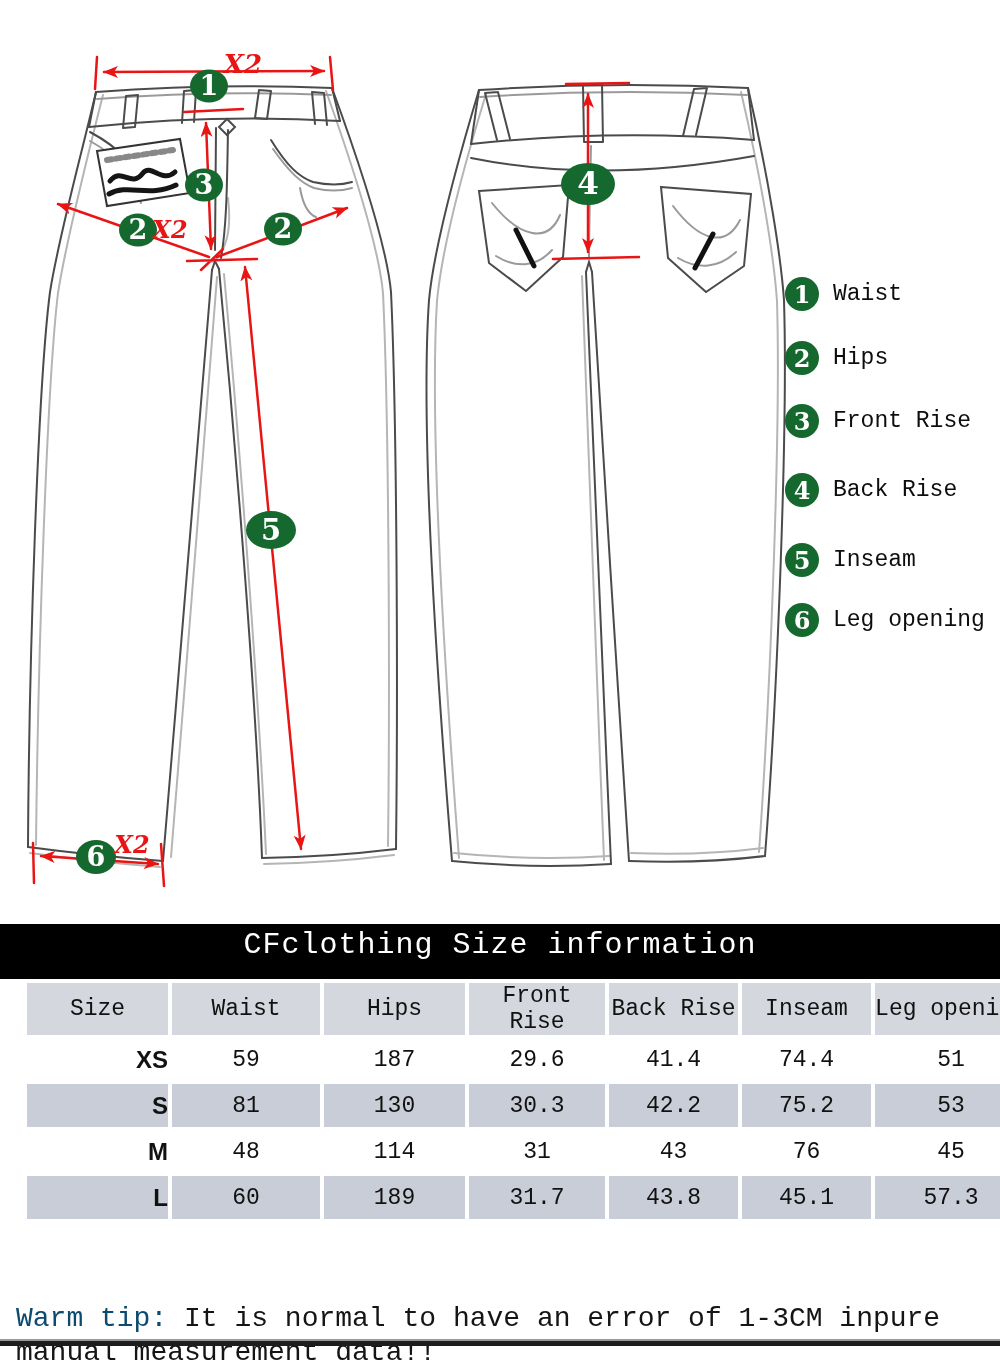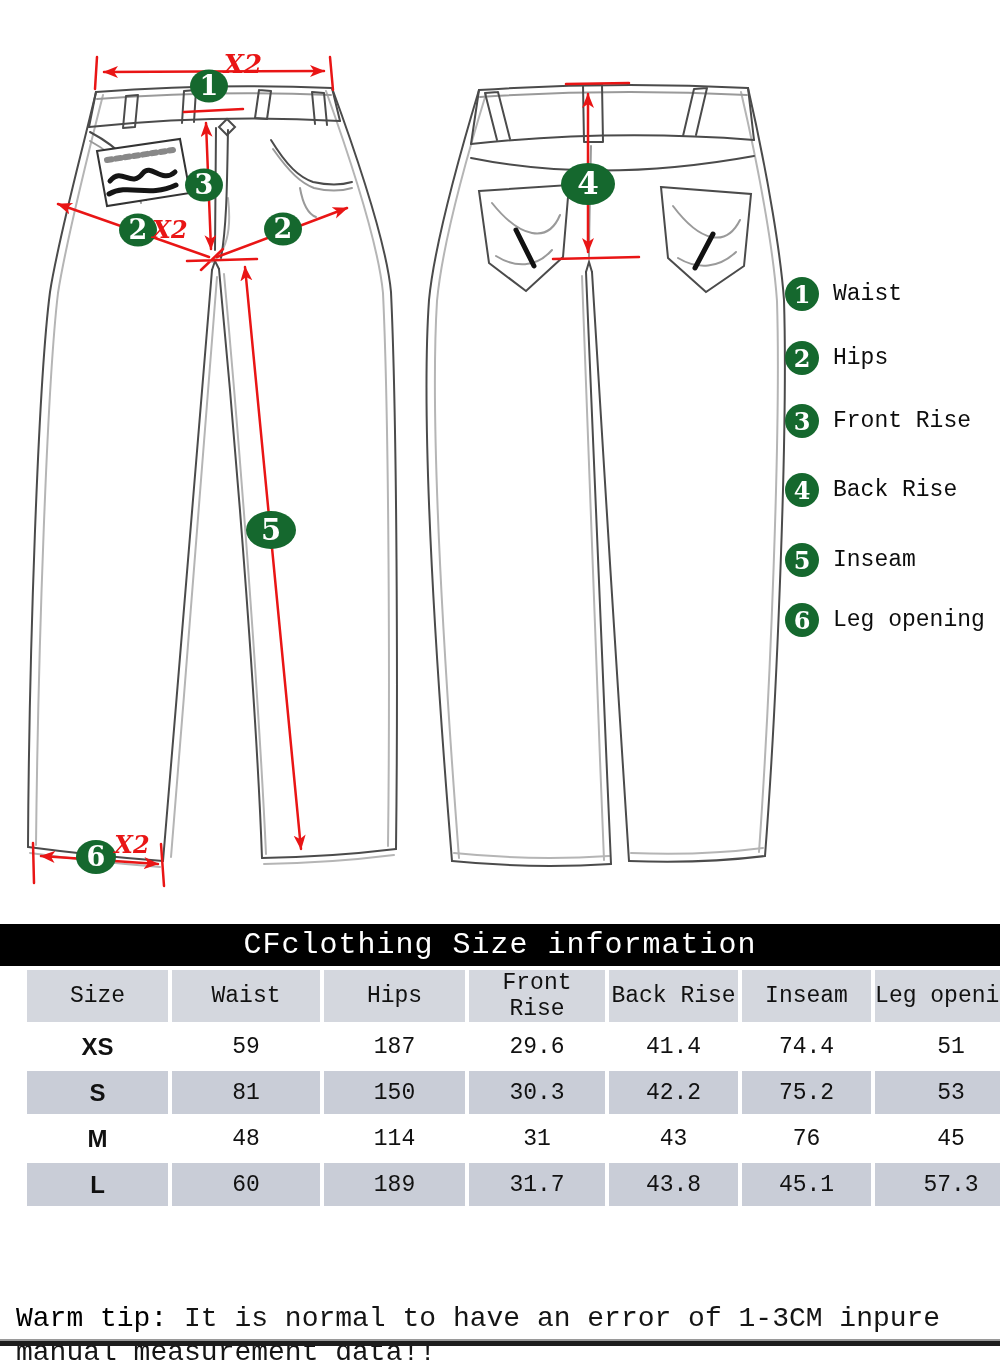--- a/index.html
+++ b/index.html
@@ -16,34 +16,34 @@
   .legend-item:nth-child(4){top:196px;}
   .legend-item:nth-child(5){top:266px;}
   .legend-item:nth-child(6){top:326px;}
   .legend-badge{width:34px;height:34px;border-radius:50%;background:#15682e;color:#fff;
       font-family:"DejaVu Serif",serif;font-weight:bold;font-size:24px;
       display:flex;align-items:center;justify-content:center;flex:0 0 34px;}
   .legend-label{font-size:23px;white-space:nowrap;color:#0d0d0d;}
 
   
   .size-table{position:absolute;left:0;top:924px;width:1000px;}
-  .table-title{height:42px;background:#000;color:#fff;text-align:center;line-height:42px;
+  .table-title{height:55px;background:#000;color:#fff;text-align:center;line-height:42px;
       font-size:30px;letter-spacing:1px;}
   table{border-collapse:collapse;width:1000px;table-layout:fixed;margin-left:27px;}
   th,td{height:43px;text-align:center;font-size:23px;padding:0;font-weight:normal;
       border-left:4px solid #fff;}
   th:first-child,td:first-child{border-left:none;}
   thead th{background:#d4d7de;height:45px;border-top:4px solid #fff;border-bottom:3px solid #fff;}
   tbody tr.stripe td{background:#c9cdd7;border-top:3px solid #fff;border-bottom:3px solid #fff;}
-  td.size-cell{font-family:"Liberation Sans",sans-serif;font-weight:bold;font-size:24px;}
+  td.size-cell{font-family:"Liberation Sans",sans-serif;font-weight:bold;font-size:24px;text-align:right;}
 
   
   .warm-tip{position:absolute;left:16px;top:1274px;width:966px;font-size:28px;
       line-height:1.2;color:#151515;}
-  .warm-tip .red{color:#000000;}
+  .warm-tip .red{color:#0c4a6e;}
   .bottom-rule{position:absolute;left:0;top:1339px;width:1000px;height:5px;
       background:#1d1d1d;border-top:2px solid #9a9a9a;}
 </style>
 </head>
 <body>
 
 <div class="page">
 
   <svg class="diagram" width="1000" height="920" viewBox="0 0 1000 920">
     <defs>
@@ -257,21 +257,21 @@
           <td>59</td>
           <td>187</td>
           <td>29.6</td>
           <td>41.4</td>
           <td>74.4</td>
           <td>51</td>
         </tr>
         <tr class="stripe">
           <td class="size-cell">S</td>
           <td>81</td>
-          <td>150</td>
+          <td>130</td>
           <td>30.3</td>
           <td>42.2</td>
           <td>75.2</td>
           <td>53</td>
         </tr>
         <tr>
           <td class="size-cell">M</td>
           <td>48</td>
           <td>114</td>
           <td>31</td>

